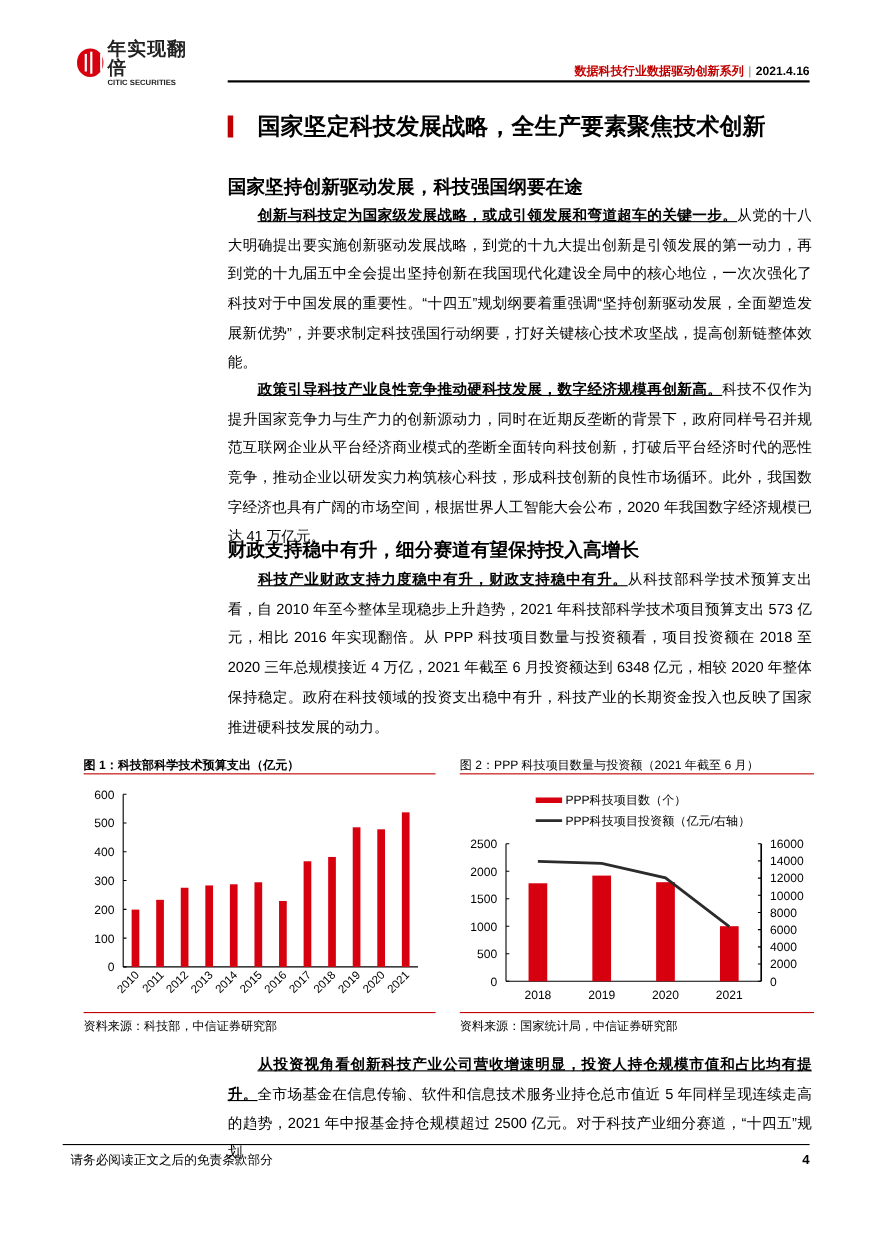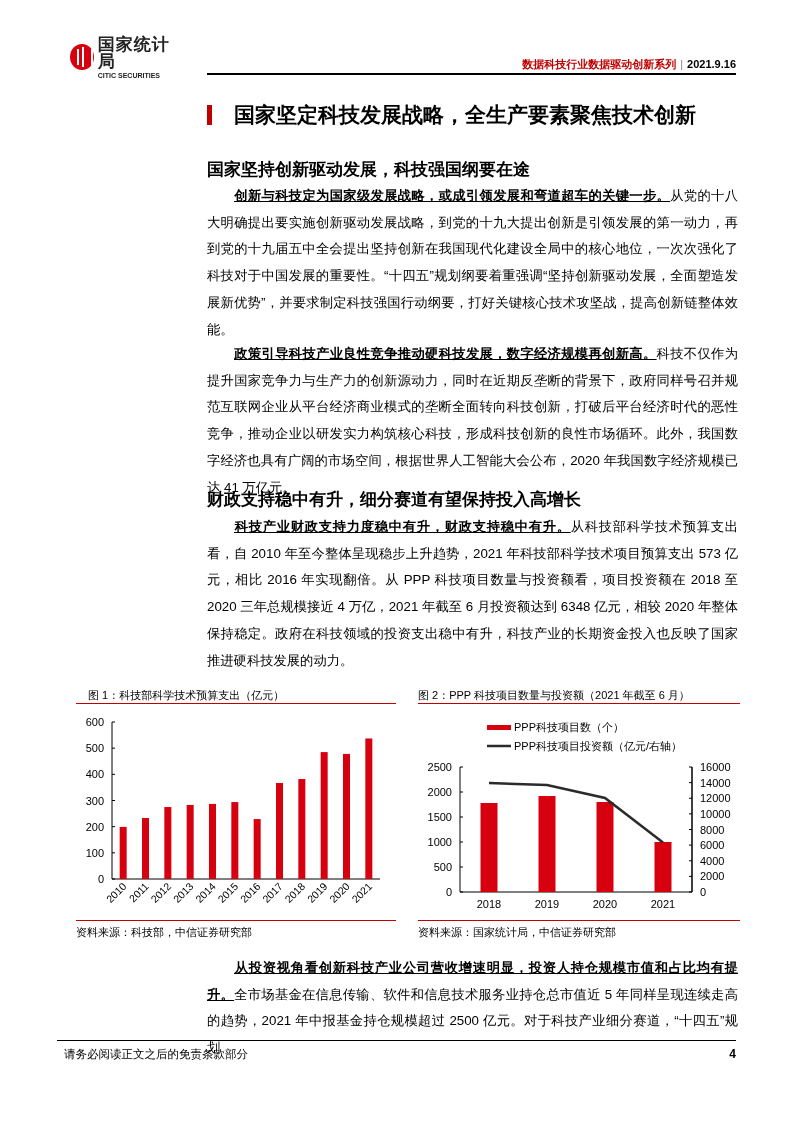--- a/index.html
+++ b/index.html
@@ -29,26 +29,26 @@
   .footer-text { left:64px; top:1047px; font-size:11.5px; }
   .page-num { right:57px; top:1047px; font-size:12px; font-weight:bold; }
   svg text { font-family:"Liberation Sans","DejaVu Sans",sans-serif; }
 </style>
 </head>
 <body>
 
 <div class="abs logo">
   <div class="logo-mark"></div>
   <div class="logo-text">
-    <span class="logo-cn">国家统计局</span>
+    <span class="logo-cn">年实现翻倍</span>
     <span class="logo-en">CITIC SECURITIES</span>
   </div>
 </div>
 <div class="abs header-right">
-  <span class="header-series">数据科技行业数据驱动创新系列</span><span class="header-sep">|</span><span>2021.9.16</span>
+  <span class="header-series">数据科技行业数据驱动创新系列</span><span class="header-sep">|</span><span>2021.4.16</span>
 </div>
 <div class="abs header-rule"></div>
 
 <div class="abs sec-title">
   <span class="sec-bar"></span>
   <span>国家坚定科技发展战略，全生产要素聚焦技术创新</span>
 </div>
 
 <div class="abs sub-title" style="top:158px;">国家坚持创新驱动发展，科技强国纲要在途</div>
 <div class="abs para" style="top:183px;">
@@ -56,21 +56,21 @@
 </div>
 <div class="abs para" style="top:341px;">
   <span class="indent"></span><b>政策引导科技产业良性竞争推动硬科技发展，数字经济规模再创新高。</b><span>科技不仅作为提升国家竞争力与生产力的创新源动力，同时在近期反垄断的背景下，政府同样号召并规范互联网企业从平台经济商业模式的垄断全面转向科技创新，打破后平台经济时代的恶性竞争，推动企业以研发实力构筑核心科技，形成科技创新的良性市场循环。此外，我国数字经济也具有广阔的市场空间，根据世界人工智能大会公布，2020 年我国数字经济规模已达 41 万亿元。</span>
 </div>
 
 <div class="abs sub-title" style="top:488px;">财政支持稳中有升，细分赛道有望保持投入高增长</div>
 <div class="abs para" style="top:514px;">
   <span class="indent"></span><b>科技产业财政支持力度稳中有升，财政支持稳中有升。</b><span>从科技部科学技术预算支出看，自 2010 年至今整体呈现稳步上升趋势，2021 年科技部科学技术项目预算支出 573 亿元，相比 2016 年实现翻倍。从 PPP 科技项目数量与投资额看，项目投资额在 2018 至 2020 三年总规模接近 4 万亿，2021 年截至 6 月投资额达到 6348 亿元，相较 2020 年整体保持稳定。政府在科技领域的投资支出稳中有升，科技产业的长期资金投入也反映了国家推进硬科技发展的动力。</span>
 </div>
 
-<div class="abs fig-title" style="left:88px;">图 1：科技部科学技术预算支出（亿元）</div>
+<div class="abs fig-title" style="left:76px;font-weight:bold;">图 1：科技部科学技术预算支出（亿元）</div>
 <div class="abs fig-rule" style="left:76px; width:320px; top:703px;"></div>
 <svg class="abs" style="left:70px; top:710px;" width="330" height="205" id="chart1">
     <line x1="42" y1="12" x2="42" y2="169" stroke="#000" stroke-width="1"></line>
     <line x1="42" y1="169" x2="310" y2="169" stroke="#000" stroke-width="1"></line>
     <line x1="42" y1="169" x2="45" y2="169" stroke="#000"></line>
     <text x="34" y="173" font-size="11" text-anchor="end">0</text>
     <line x1="42" y1="142.83333333333334" x2="45" y2="142.83333333333334" stroke="#000"></line>
     <text x="34" y="146.83333333333334" font-size="11" text-anchor="end">100</text>
     <line x1="42" y1="116.66666666666667" x2="45" y2="116.66666666666667" stroke="#000"></line>
     <text x="34" y="120.66666666666667" font-size="11" text-anchor="end">200</text>

